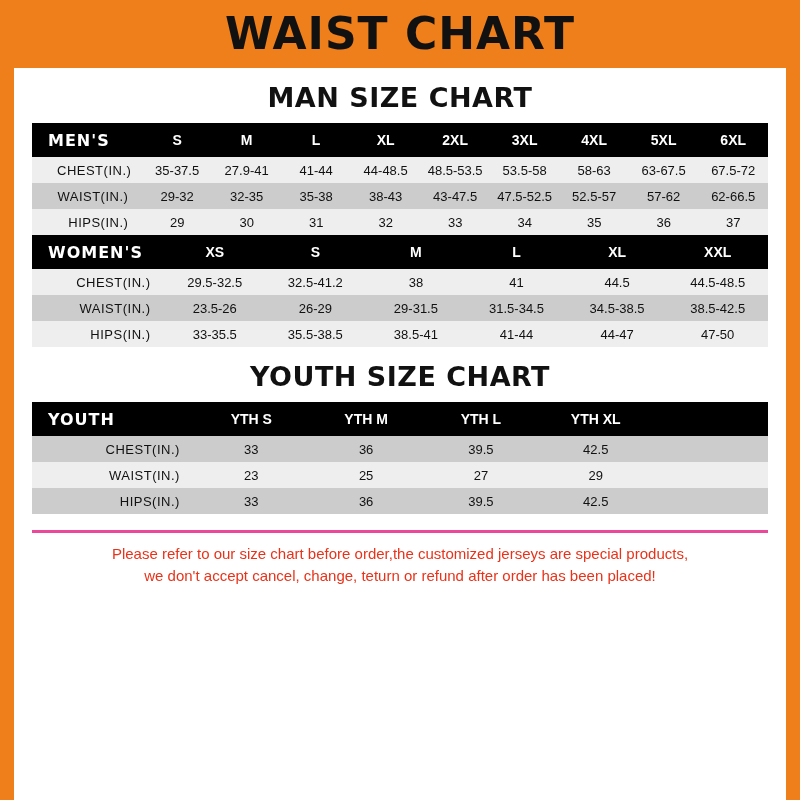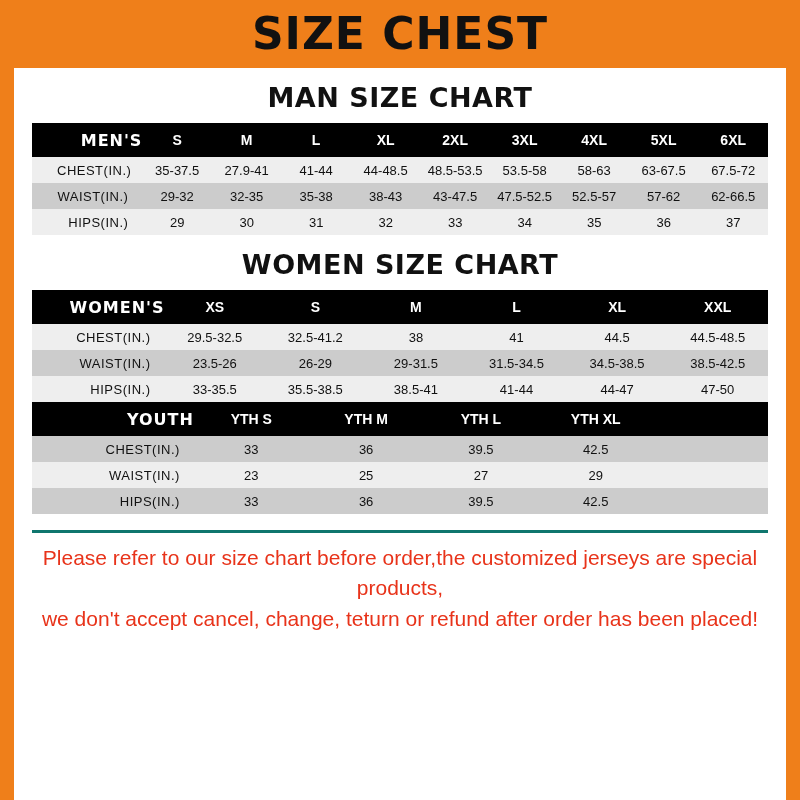--- a/index.html
+++ b/index.html
@@ -61,21 +61,21 @@
   }
   thead th {
     background: #000000;
     color: #ffffff;
     font-size: 14px;
     font-weight: bold;
     height: 34px;
     padding: 0;
   }
   thead th.label-col {
-    text-align: right;
+    text-align: left;
     padding-left: 16px;
     font-family: "DejaVu Sans", sans-serif;
     font-size: 16px;
     letter-spacing: 1px;
   }
   tbody td {
     font-size: 13px;
     color: #111111;
     height: 26px;
     padding: 0;
@@ -91,35 +91,35 @@
 
   
   .men-table col.c0 { width: 15%; }
   .women-table col.c0 { width: 18%; }
   .youth-table col.c0 { width: 22%; }
   .youth-table col.cx { width: 15.6%; }
 
   .footer-note {
     margin-top: 16px;
     padding: 10px 6px 0 6px;
-    border-top: 3px solid #0f766e;
+    border-top: 3px solid #ec4899;
     color: #e8331a;
-    font-size: 21px;
+    font-size: 15px;
     line-height: 1.45;
     text-align: center;
     font-family: "Liberation Sans", sans-serif;
   }
 </style>
 </head>
 <body>
 
 <div class="page">
 
   <div class="banner">
-    <div class="banner-title">SIZE CHEST</div>
+    <div class="banner-title">WAIST CHART</div>
   </div>
 
   <div class="content">
 
     <div class="section">
       <div class="section-title">MAN SIZE CHART</div>
       <table class="men-table">
         <colgroup>
           <col class="c0">
             <col>
@@ -181,21 +181,20 @@
             <td>34</td>
             <td>35</td>
             <td>36</td>
             <td>37</td>
           </tr>
         </tbody>
       </table>
     </div>
 
     <div class="section">
-      <div class="section-title">WOMEN SIZE CHART</div>
       <table class="women-table">
         <colgroup>
           <col class="c0">
             <col>
             <col>
             <col>
             <col>
             <col>
             <col>
         </colgroup>
@@ -236,20 +235,21 @@
             <td>38.5-41</td>
             <td>41-44</td>
             <td>44-47</td>
             <td>47-50</td>
           </tr>
         </tbody>
       </table>
     </div>
 
     <div class="section">
+      <div class="section-title">YOUTH SIZE CHART</div>
       <table class="youth-table">
         <colgroup>
           <col class="c0">
             <col class="cx">
             <col class="cx">
             <col class="cx">
             <col class="cx">
             <col>
         </colgroup>
         <thead>

